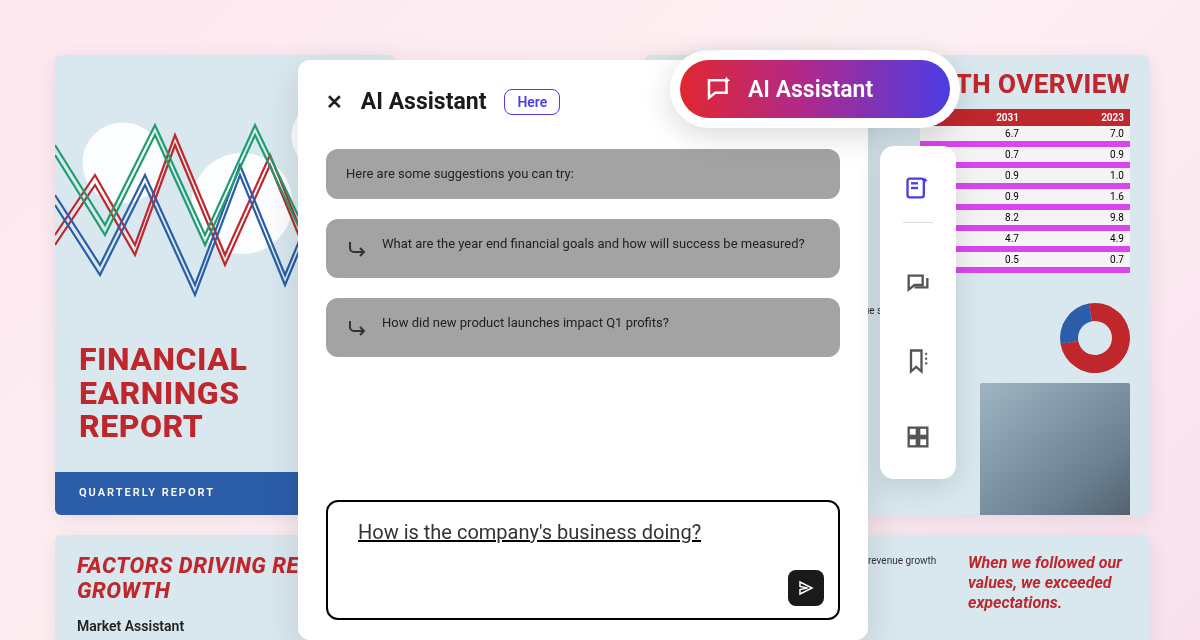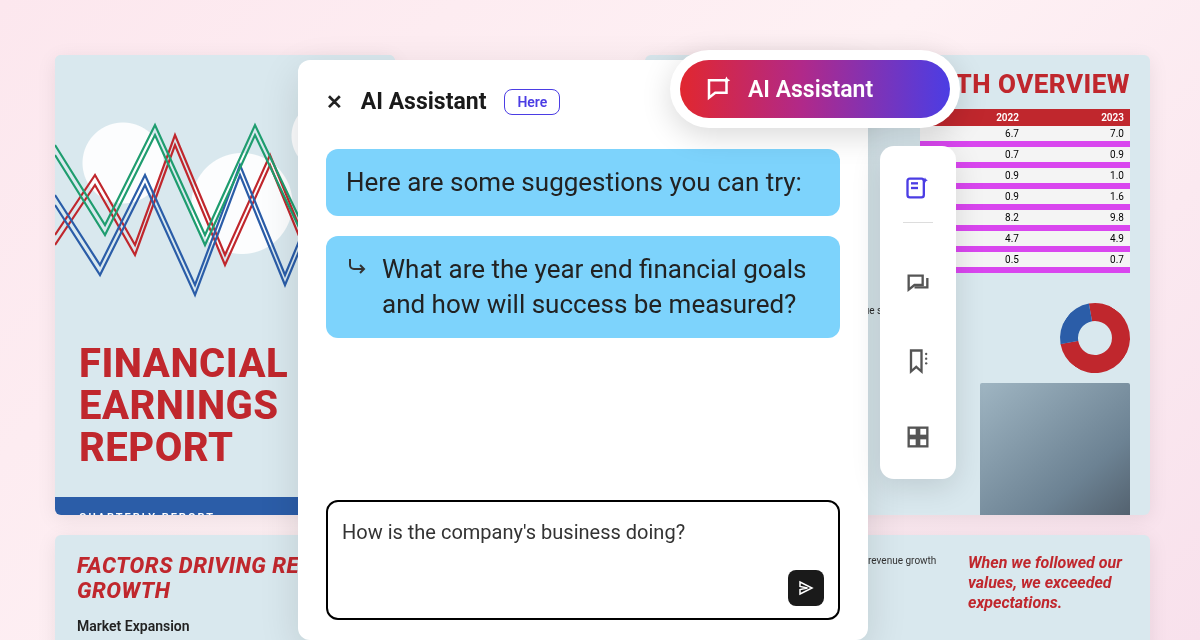--- a/index.html
+++ b/index.html
@@ -28,21 +28,21 @@
     content:""; position:absolute; inset:0;
     background:
       radial-gradient(circle at 20% 40%, #fff 40px, transparent 41px),
       radial-gradient(circle at 55% 55%, #fff 50px, transparent 51px),
       radial-gradient(circle at 80% 30%, #fff 35px, transparent 36px);
     opacity:0.9;
   }
   .zig { position:absolute; inset:0; }
   .zig polyline { fill:none; stroke-width:2.2; stroke-linejoin:miter;}
   .title-block { padding: 18px 24px 10px; }
-  .title-block h2 { color:#c0272d; font-size:40px; font-weight:800; line-height:1.05; letter-spacing:.5px;}
+  .title-block h2 { color:#c0272d; font-size:32px; font-weight:800; line-height:1.05; letter-spacing:.5px;}
   .blue-band { margin-top:18px; background:#2b5da8; color:#fff; font-size:11px; letter-spacing:2px; padding:14px 24px 40px; font-weight:600;}
   .bottom-left h3 { color:#c0272d; font-size:22px; font-weight:800; letter-spacing:.5px; line-height:1.15;font-style:italic;}
   .bottom-left .sub { color:#222; font-weight:600; font-size:14px; margin-top:14px;}
 
   .right-top h2 { color:#c0272d; font-size:26px; font-weight:800; letter-spacing:.5px; text-align:right;}
   .mini-table { margin-top:10px; width:210px; margin-left:auto; font-size:10px; border-collapse:collapse;}
   .mini-table th { background:#c0272d; color:#fff; padding:3px 6px; text-align:right; font-weight:600;}
   .mini-table td { background:#f4f4f4; border-bottom:6px solid #d946ef; padding:2px 6px; text-align:right;}
   .right-top .body-row { display:flex; gap:18px; margin-top:30px; align-items:flex-start;}
   .right-top .txtcol { flex:1; color:#2a2a2a; font-size:10px; line-height:1.5;}
@@ -91,30 +91,30 @@
     padding:28px 28px 20px;
   }
   .panel-header { display:flex; align-items:center; gap:18px; margin-bottom:34px;}
   .close-x { font-size:20px; font-weight:600; color:#222;}
   .panel-title { font-size:23px; font-weight:700; color:#1a1a1a;}
   .beta-badge {
     border:1.5px solid #4b3de4; color:#4b3de4; font-size:14px; font-weight:600;
     padding:4px 12px; border-radius:8px;
   }
   .bubble {
-    background:#7dd3fc; border-radius:12px; padding:16px 20px;
-    font-size:26px; color:#222; margin-bottom:20px;
+    background:#a3a3a3; border-radius:12px; padding:16px 20px;
+    font-size:13px; color:#222; margin-bottom:20px;
     display:flex; gap:12px; align-items:flex-start; line-height:1.35;
   }
   .bubble.plain { display:block; }
   .arrow-ret { flex:0 0 24px; margin-top:3px;}
   .input-box {
     margin-top:auto;
     border:2.5px solid #000; border-radius:12px;
-    padding:18px 14px; position:relative; min-height:120px;
+    padding:18px 30px; position:relative; min-height:120px;text-decoration:underline;
   }
   .input-box .qtext { font-size:20px; color:#333;}
   .send-btn {
     position:absolute; right:14px; bottom:12px;
     width:36px; height:36px; background:#1a1a1a; border-radius:8px;
     display:flex; align-items:center; justify-content:center;
   }
 </style>
 </head>
 <body>
@@ -131,29 +131,29 @@
     </svg>
   </div>
   <div class="title-block">
     <h2>FINANCIAL EARNINGS REPORT</h2>
   </div>
   <div class="blue-band">QUARTERLY REPORT</div>
 </div>
 
 <div class="doc-card bottom-left">
   <h3>FACTORS DRIVING REVENUE GROWTH</h3>
-  <div class="sub">Market Expansion</div>
+  <div class="sub">Market Assistant</div>
 </div>
 
 <div class="doc-card right-top">
   <h2>TH OVERVIEW</h2>
   <table class="mini-table">
     <thead>
         <tr id="ov-thead">
-          <th>2022</th>
+          <th>2031</th>
           <th>2023</th>
         </tr>
       </thead>
     <tbody id="ov-tbody">
         <tr>
           <td>6.7</td>
           <td>7.0</td>
         </tr>
         <tr>
           <td>0.7</td>
@@ -208,20 +208,27 @@
   <div class="bubble plain">Here are some suggestions you can try:</div>
 
   <div class="bubble">
     <svg class="arrow-ret" width="24" height="24" viewBox="0 0 24 24" fill="none" stroke="#333" stroke-width="2">
         <path d="M4 4v6a4 4 0 0 0 4 4h10"></path>
         <path d="M14 10l4 4-4 4"></path>
       </svg>
     <span>What are the year end financial goals and how will success be measured?</span>
   </div>
 
+  <div class="bubble">
+    <svg class="arrow-ret" width="24" height="24" viewBox="0 0 24 24" fill="none" stroke="#333" stroke-width="2">
+        <path d="M4 4v6a4 4 0 0 0 4 4h10"></path>
+        <path d="M14 10l4 4-4 4"></path>
+      </svg>
+    <span>How did new product launches impact Q1 profits?</span>
+  </div>
 
   <div class="input-box">
     <div class="qtext">How is the company's business doing?</div>
     <div class="send-btn">
       <svg width="18" height="18" viewBox="0 0 24 24" fill="none" stroke="#fff" stroke-width="2">
           <path d="M4 20l16-8L4 4v6l10 2-10 2z"></path>
         </svg>
     </div>
   </div>
 </div>

